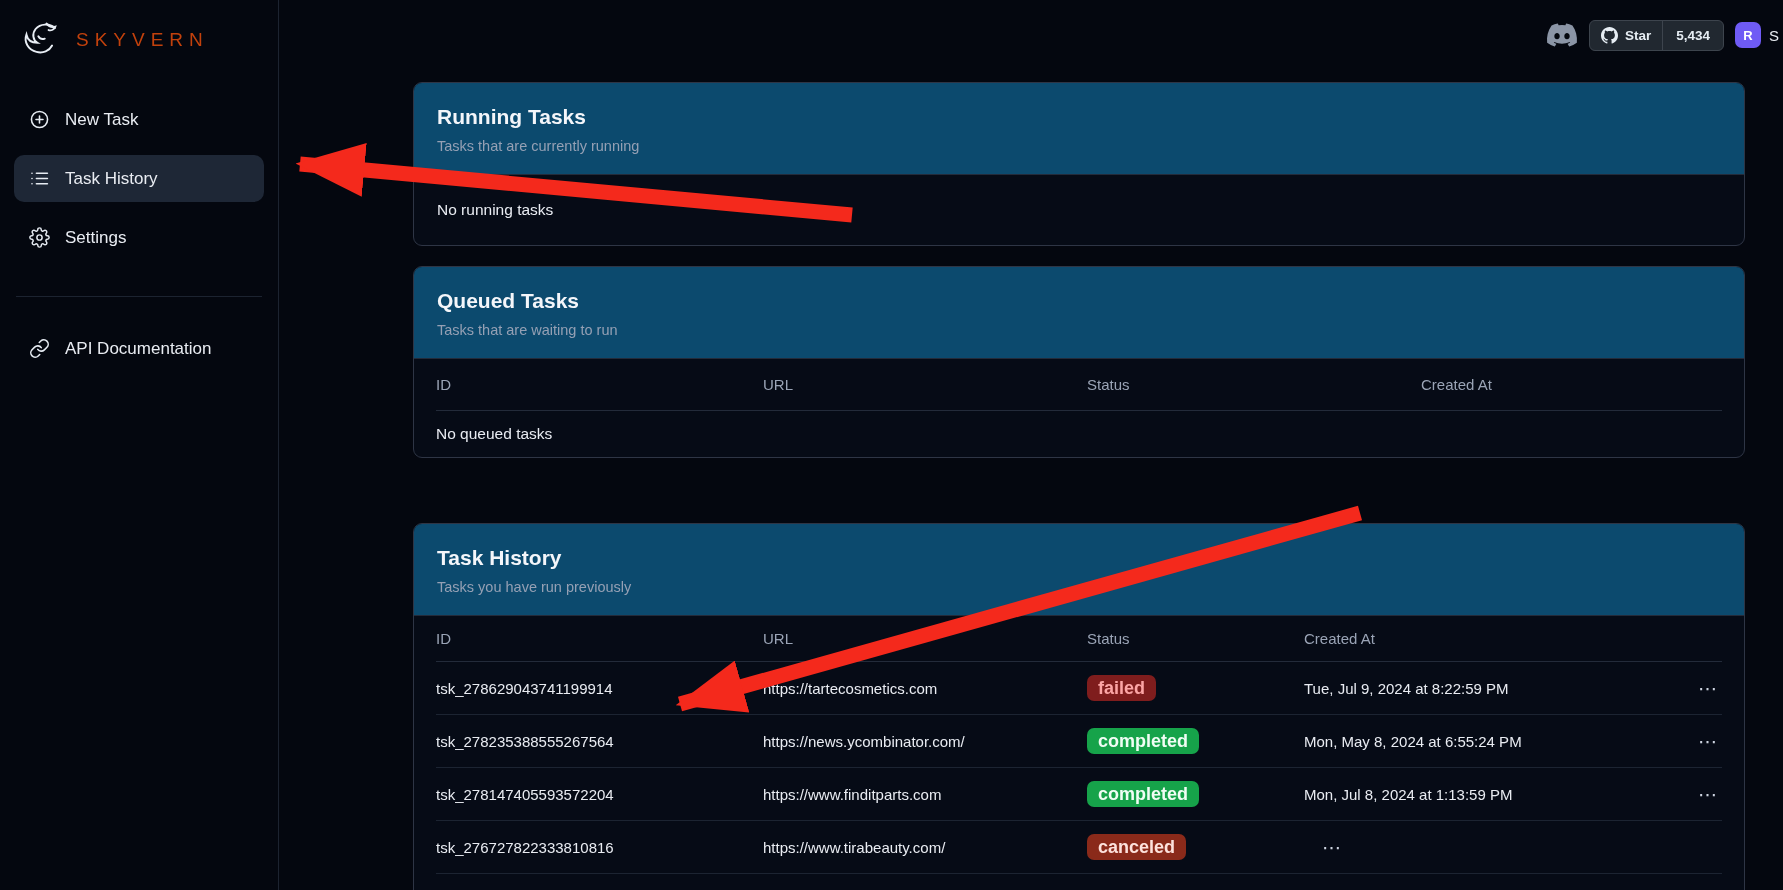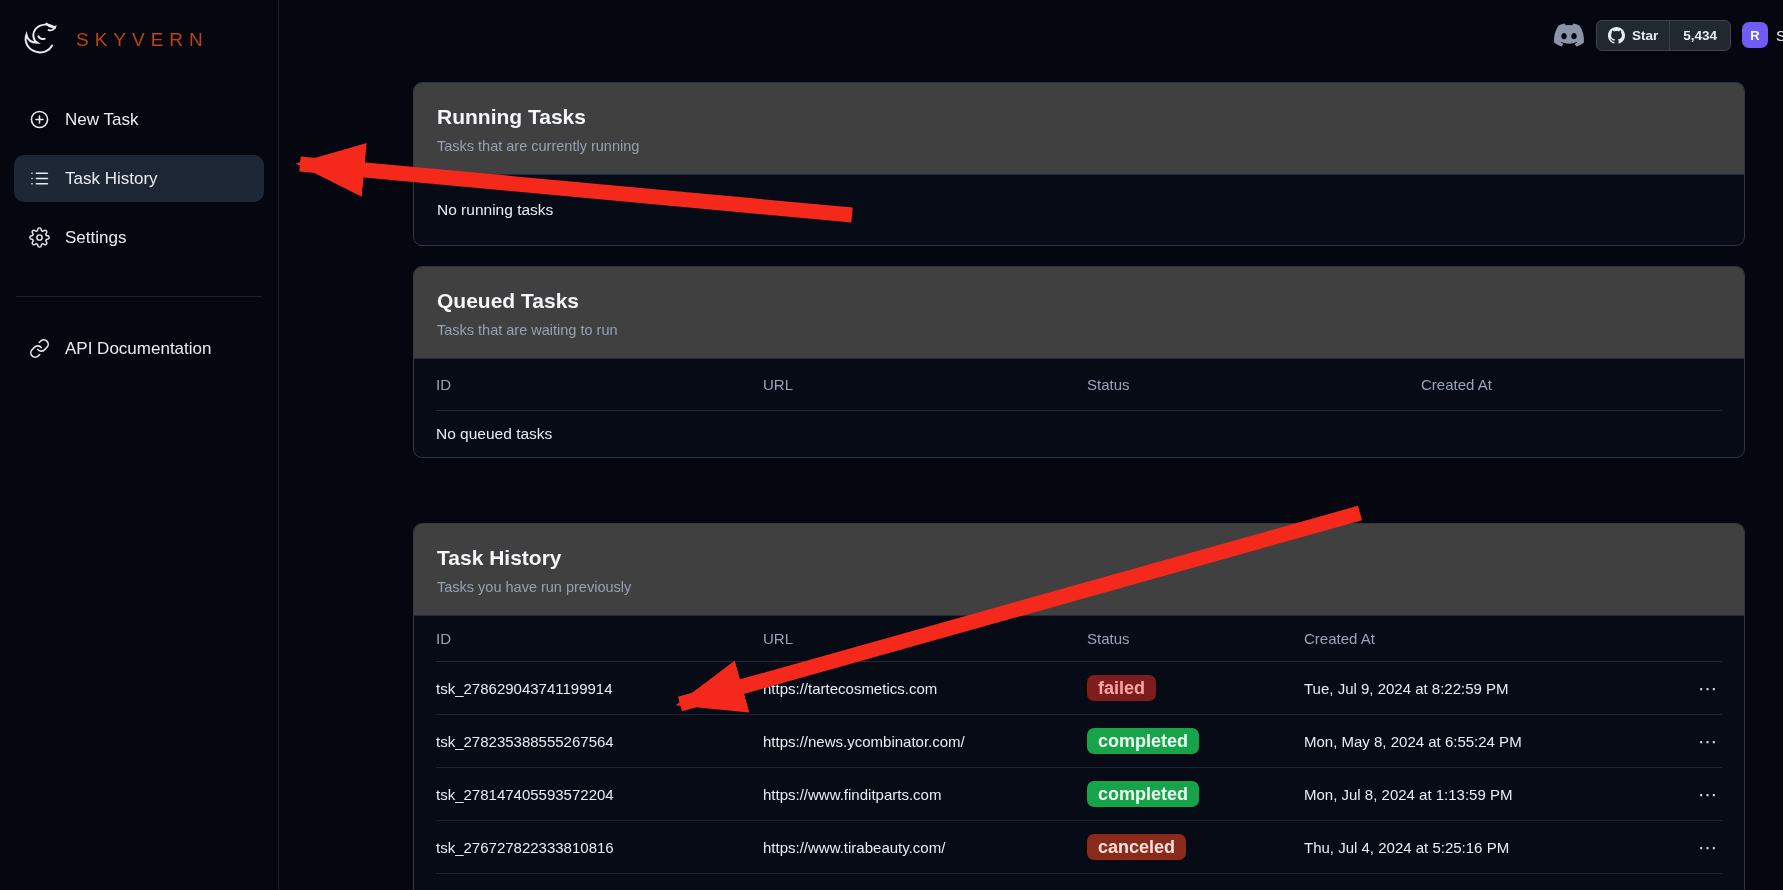--- a/index.html
+++ b/index.html
@@ -27,21 +27,21 @@
     display:flex; align-items:center; gap:15px;
     height:47px; padding:0 15px; border-radius:10px;
     font-size:17px; color:#e9ecf2; cursor:pointer;
   }
   .nav-item svg { width:21px; height:21px; flex:0 0 auto; }
   .nav-item.active { background:#1e2736; }
   .side-divider { height:1px; background:#1c2330; margin:23px 2px 20px 2px; }
   .nav-item.demo { background:#dfe5ec; color:#0b1220; font-weight:400; }
 
   
-  .topbar { position:absolute; top:18px; left:279px; right:0; height:40px; }
+  .topbar { position:absolute; top:18px; left:272px; right:0; height:40px; }
   .discord-btn { position:absolute; left:1273px; top:2px; width:34px; height:30px; cursor:pointer; }
   .gh-widget {
     position:absolute; left:1317px; top:2px; height:31px;
     display:flex; align-items:stretch;
     border:1px solid #3d444d; border-radius:6px; overflow:hidden;
     background:#212830; color:#e6edf3; font-size:13.5px; font-weight:700;
     cursor:pointer;
   }
   .gh-left { display:flex; align-items:center; gap:7px; padding:0 11px; }
   .gh-count { display:flex; align-items:center; padding:0 13px; border-left:1px solid #3d444d; }
@@ -54,21 +54,21 @@
   .user-name { position:absolute; left:1497px; top:9px; font-size:15px; color:#e9ecf2; white-space:nowrap; }
 
   
   .content { position:absolute; left:413px; top:82px; width:1332px; display:flex; flex-direction:column; gap:20px; }
   .card {
     border:1px solid #2e3545; border-radius:9px;
     background:#060b16; overflow:hidden;
   }
   .card-history { margin-top:45px; }
   .card-header {
-    background:#404040; border-bottom:1px solid #232b3a;
+    background:#0c4a6e; border-bottom:1px solid #232b3a;
     padding:22px 23px 20px 23px;
   }
   .card-title { font-size:21px; font-weight:700; color:#f4f6fa; }
   .card-sub { margin-top:9px; font-size:14.5px; color:#95a0b4; }
 
   .empty-row { height:70px; display:flex; align-items:center; padding:0 23px; font-size:15.5px; }
 
   .tbl { margin:0 22px; }
   .t-head { display:flex; align-items:center; color:#9aa4b6; font-size:15px; border-bottom:1px solid #232b3a; }
   .t-row  { display:flex; align-items:center; font-size:15px; border-bottom:1px solid #1c2432; }
@@ -234,21 +234,20 @@
         <span class="col-url">https://www.finditparts.com</span>
         <span class="col-status"><span class="badge completed">completed</span></span>
         <span class="col-created">Mon, Jul 8, 2024 at 1:13:59 PM</span>
         <span class="col-actions"><span>⋯</span></span>
       </div>
 
       <div class="t-row">
         <span class="col-id">tsk_276727822333810816</span>
         <span class="col-url">https://www.tirabeauty.com/</span>
         <span class="col-status"><span class="badge canceled">canceled</span></span>
-        <span class="col-created">Thu, Jul 4, 2024 at 5:25:16 PM</span>
         <span class="col-actions"><span>⋯</span></span>
       </div>
 
       <div class="t-row">
 
         <span class="col-actions"><span>⋯</span></span>
       </div>
     </div>
   </section>
 </main>

